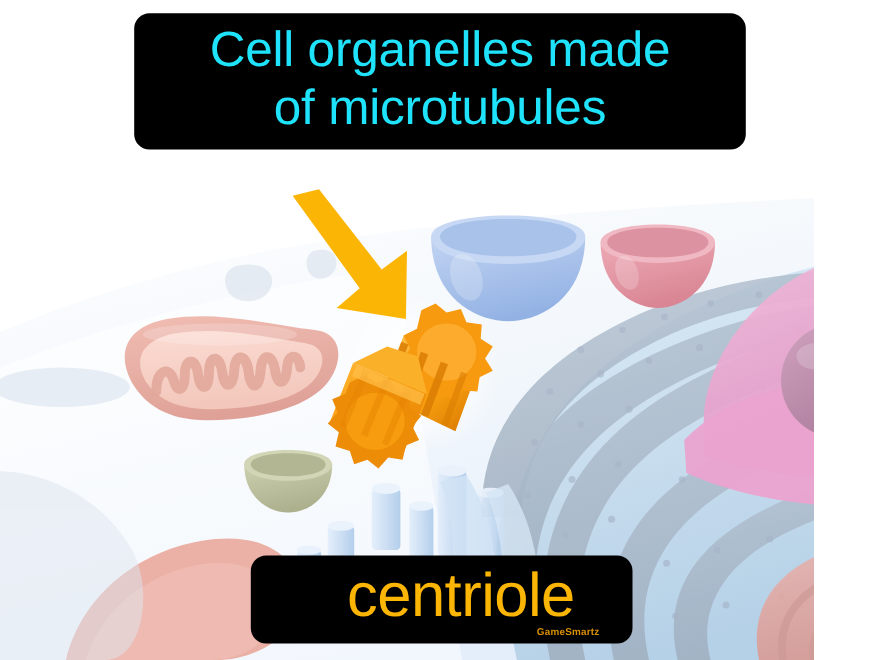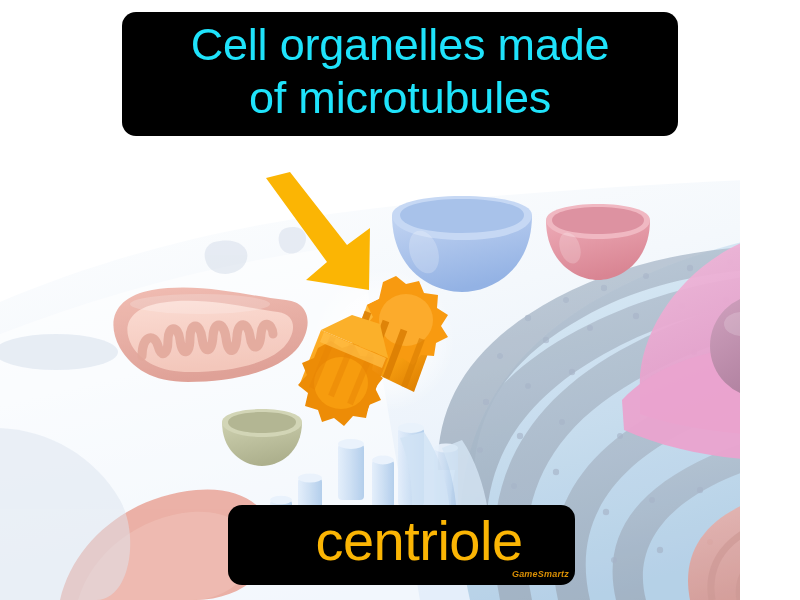--- a/index.html
+++ b/index.html
@@ -69,28 +69,27 @@
     color: #fbb504;
     font-family: "Liberation Sans", sans-serif;
     font-size: 56px;
     font-weight: 400;
     line-height: 64px;
     letter-spacing: -0.5px;
     padding-left: 35px;
   }
   #watermark {
     position: absolute;
-    right: 6px;
+    right: 30px;
     bottom: 6px;
     color: #d98f04;
     font-family: "Liberation Sans", sans-serif;
     font-size: 9px;
     font-weight: bold;
     letter-spacing: 0.2px;
-    font-style: italic;
   }
 </style>
 </head>
 <body>
 
 <div id="stage">
 
   <div id="cell-illustration">
     <svg width="800" height="600" viewBox="0 0 800 600" xmlns="http://www.w3.org/2000/svg">
       <defs>

